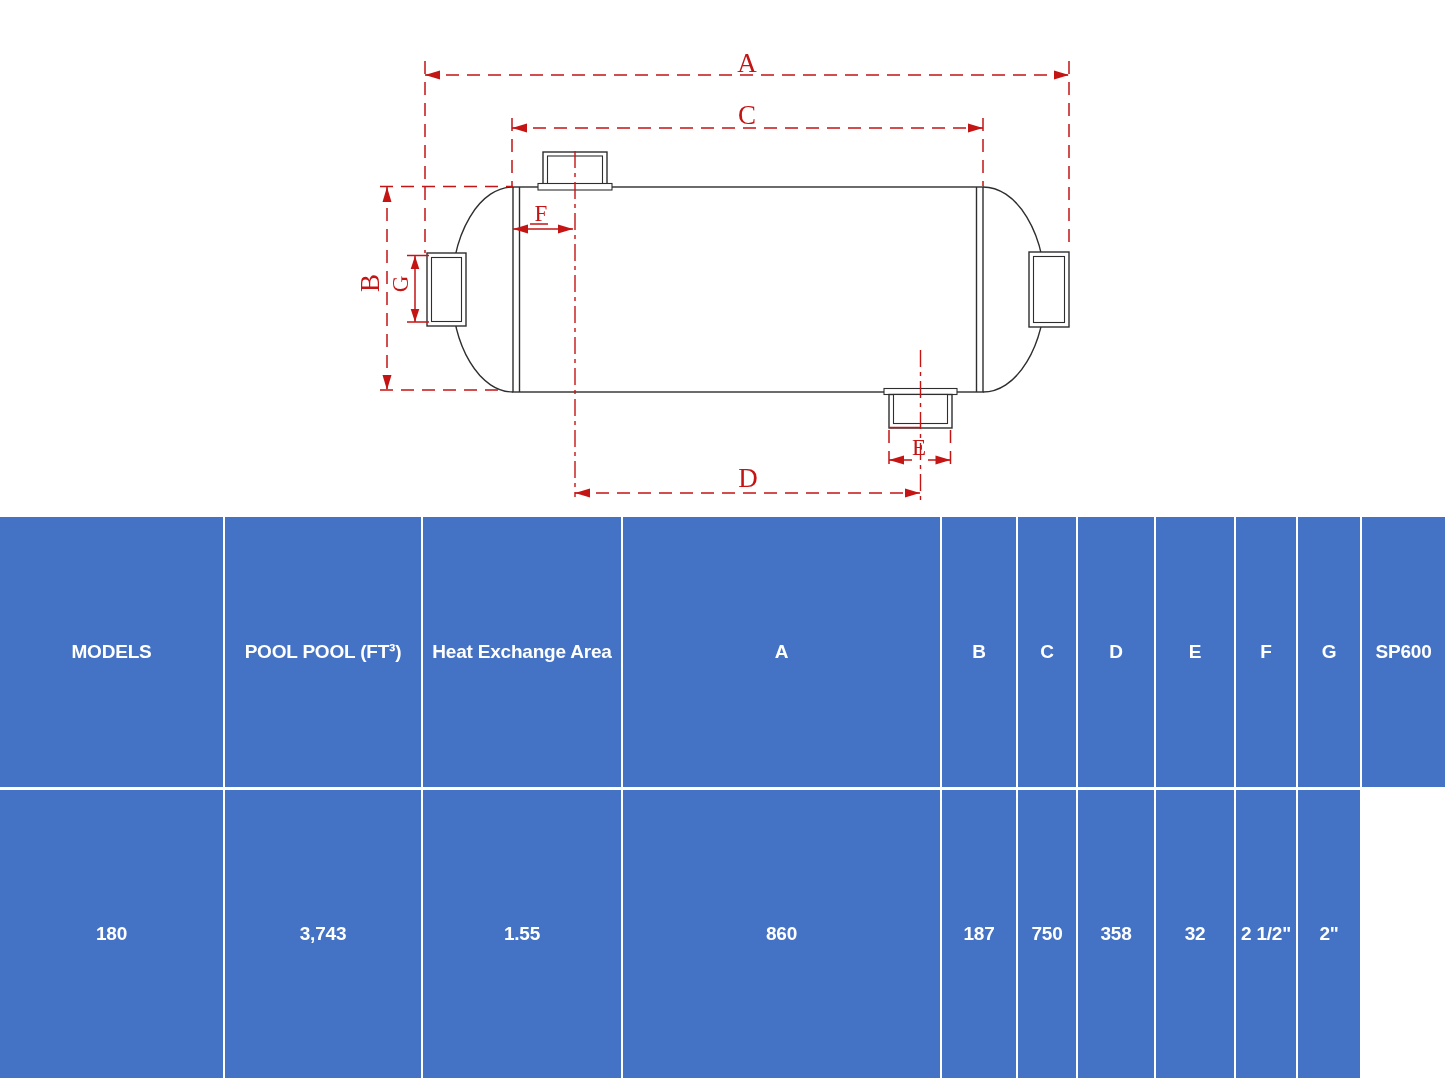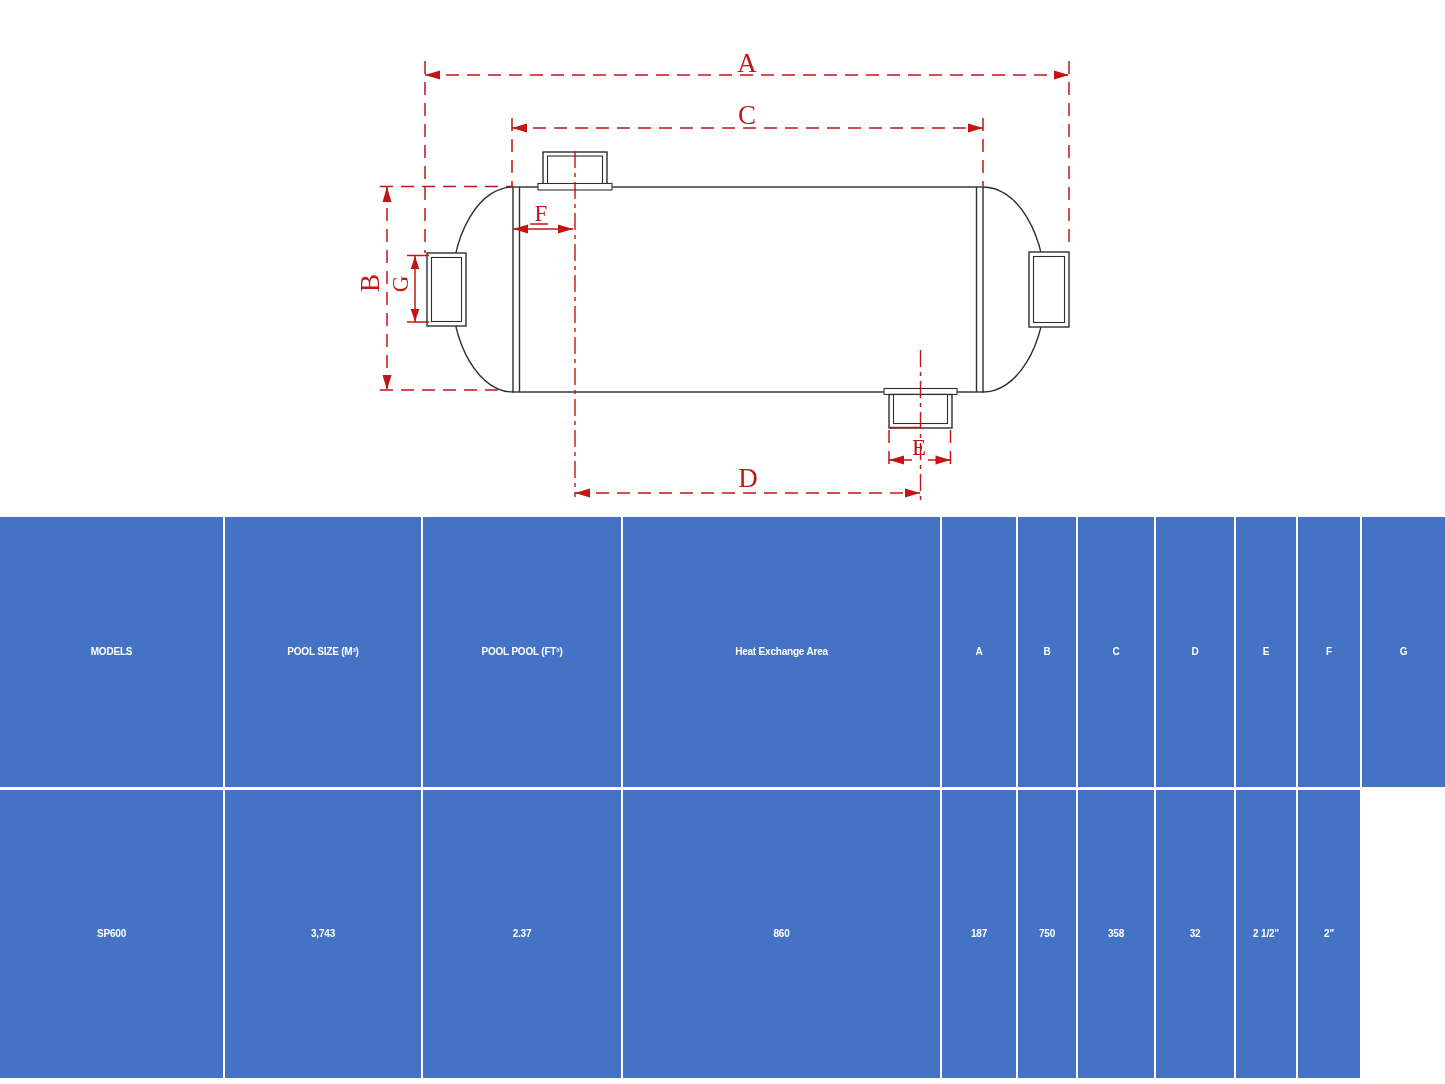--- a/index.html
+++ b/index.html
@@ -23,21 +23,21 @@
     display:grid;
     grid-template-columns:223px 196px 198px 317px 74px 58px 76px 78px 60px 62px 83px;
     grid-template-rows:270px 288px;
     column-gap:2px;row-gap:3px;
     background:#ffffff;
   }
   .cell{
     background:#4472c4;
     color:#ffffff;
     font-weight:bold;
-    font-size:10px;
+    font-size:19px;
     display:flex;align-items:center;justify-content:center;
     text-align:center;
     letter-spacing:-0.2px;
     line-height:1.15;
   }
 </style>
 </head>
 <body>
 
 <svg class="drawing" width="1445" height="517" viewBox="0 0 1445 517">
@@ -129,34 +129,34 @@
     <line class="red" x1="928" y1="460" x2="950.5" y2="460"></line>
     <polygon class="arr" points="889,460 904,455.5 904,464.5"></polygon>
     <polygon class="arr" points="950.5,460 935.5,455.5 935.5,464.5"></polygon>
     <text class="dim-label-sm" x="919" y="455" text-anchor="middle">E</text>
   </g>
 </svg>
 
 <div class="spec-table">
 
   <div class="cell">MODELS</div>
-  <div class="cell">POOL SIZE (M³)</div>
   <div class="cell">POOL POOL (FT³)</div>
   <div class="cell">Heat Exchange Area</div>
   <div class="cell">A</div>
   <div class="cell">B</div>
   <div class="cell">C</div>
   <div class="cell">D</div>
   <div class="cell">E</div>
   <div class="cell">F</div>
   <div class="cell">G</div>
 
   <div class="cell">SP600</div>
+  <div class="cell">180</div>
   <div class="cell">3,743</div>
-  <div class="cell">2.37</div>
+  <div class="cell">1.55</div>
   <div class="cell">860</div>
   <div class="cell">187</div>
   <div class="cell">750</div>
   <div class="cell">358</div>
   <div class="cell">32</div>
   <div class="cell">2 1/2"</div>
   <div class="cell">2"</div>
 </div>
 
 </body></html>

